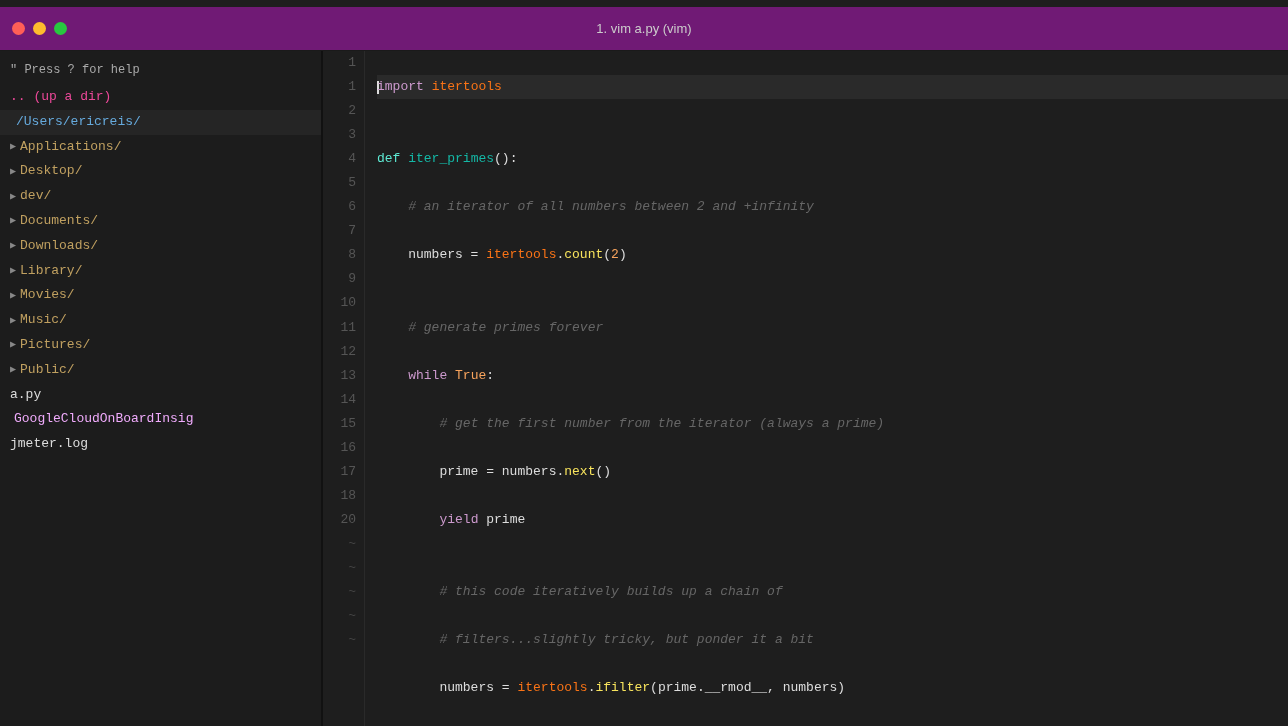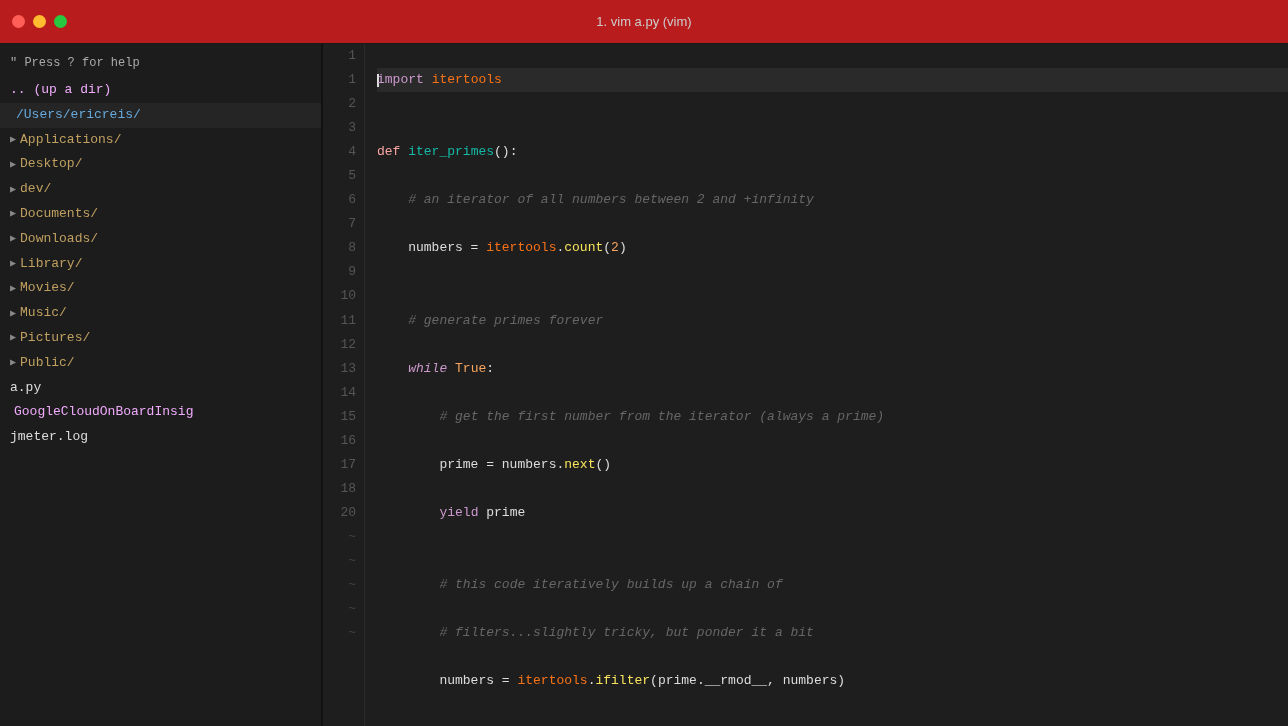--- a/index.html
+++ b/index.html
@@ -7,26 +7,27 @@
       width: 1288px;
       height: 726px;
       background: #1e1e1e;
       font-family: 'Menlo', 'Monaco', 'Courier New', monospace;
       overflow: hidden;
     }
 
     
     .titlebar {
       height: 44px;
-      background: #b91c1c;
+      background: #701a75;
       display: flex;
       align-items: center;
       justify-content: center;
       position: relative;
       border-bottom: 1px solid #1a1a1a;
+      margin-top: 7px;
     }
     .titlebar-title {
       color: #cccccc;
       font-size: 13px;
       font-family: -apple-system, BlinkMacSystemFont, sans-serif;
     }
     .traffic-lights {
       position: absolute;
       left: 12px;
       display: flex;
@@ -60,21 +61,21 @@
     }
     .sidebar-header {
       color: #aaaaaa;
       font-size: 12px;
       padding: 4px 10px 8px 10px;
     }
     .sidebar-item {
       display: flex;
       align-items: center;
       padding: 2px 10px;
-      color: #f0abfc;
+      color: #ec4899;
       font-size: 13px;
       cursor: pointer;
       line-height: 1.6;
     }
     .sidebar-item .arrow {
       color: #888;
       margin-right: 4px;
       font-size: 10px;
     }
     .sidebar-item.dir {
@@ -131,24 +132,24 @@
       padding: 0 0 0 12px;
       overflow: auto;
       color: #dddddd;
       font-size: 13px;
       line-height: 1.85;
       white-space: pre;
     }
 
     
     .kw-import { color: #cc99cd; }
-    .kw-def { color: #fca5a5; }
+    .kw-def { color: #5eead4; }
     .fn-name { color: #14b8a6; }
     .comment { color: #666666; font-style: italic; }
-    .kw-while { color: #cc99cd; font-style: italic; }
+    .kw-while { color: #cc99cd; }
     .kw-true { color: #f8a45d; }
     .kw-yield { color: #cc99cd; }
     .num { color: #f8a45d; }
     .module { color: #f97316; margin-top: 48px; }
     .method { color: #f8e45d; }
     .cursor-line {
       background: #2a2a2a;
     }
     .cursor {
       display: inline-block;

